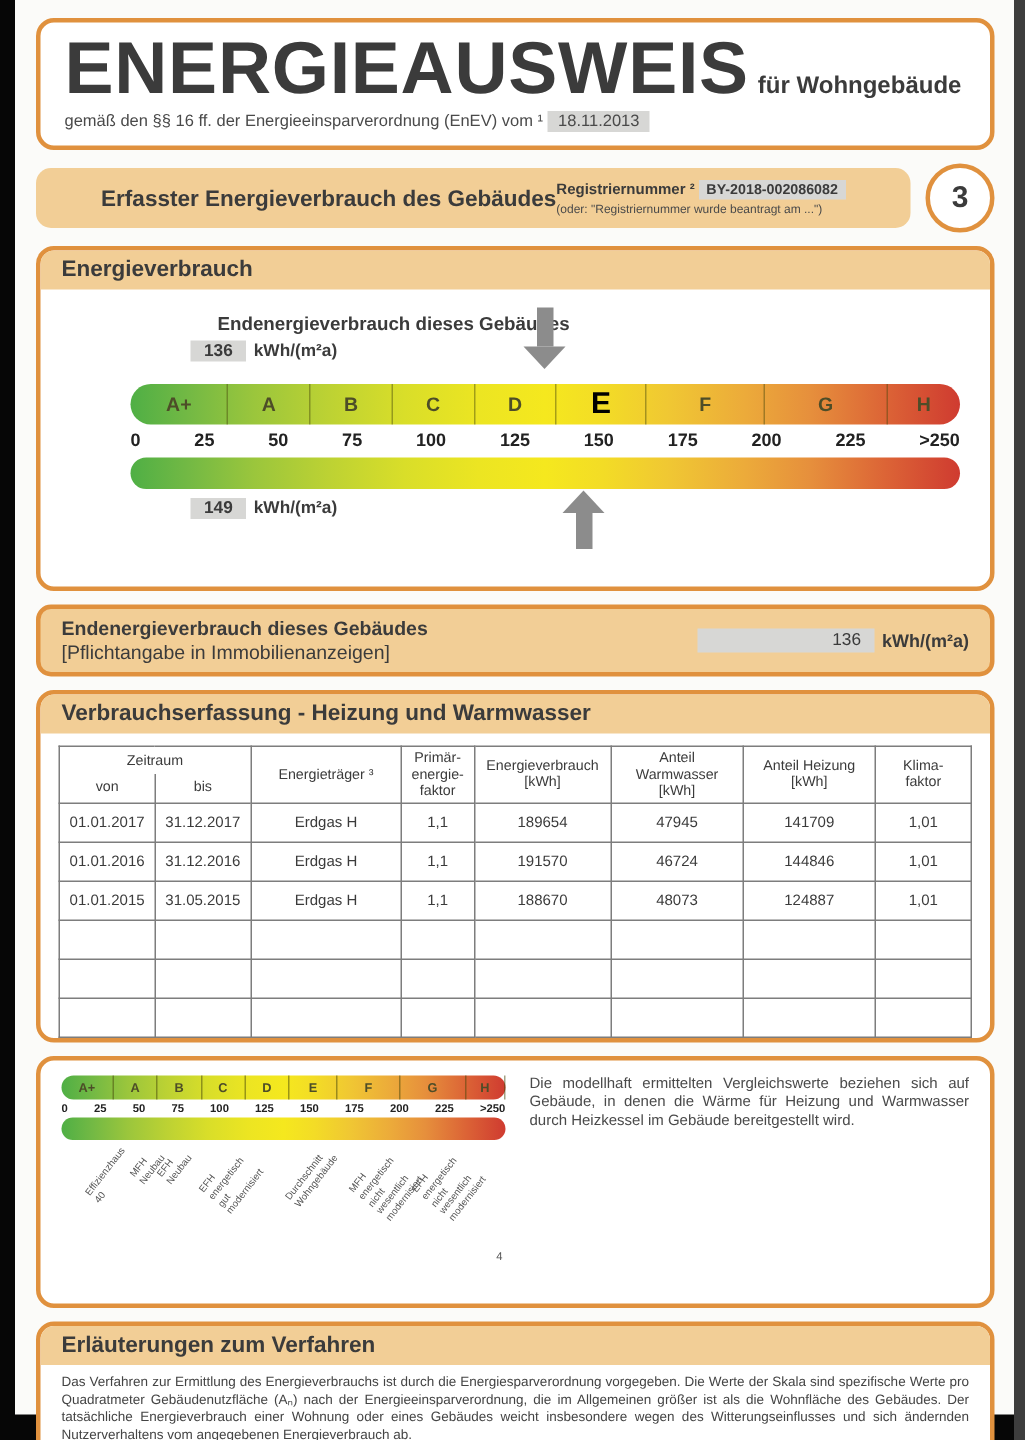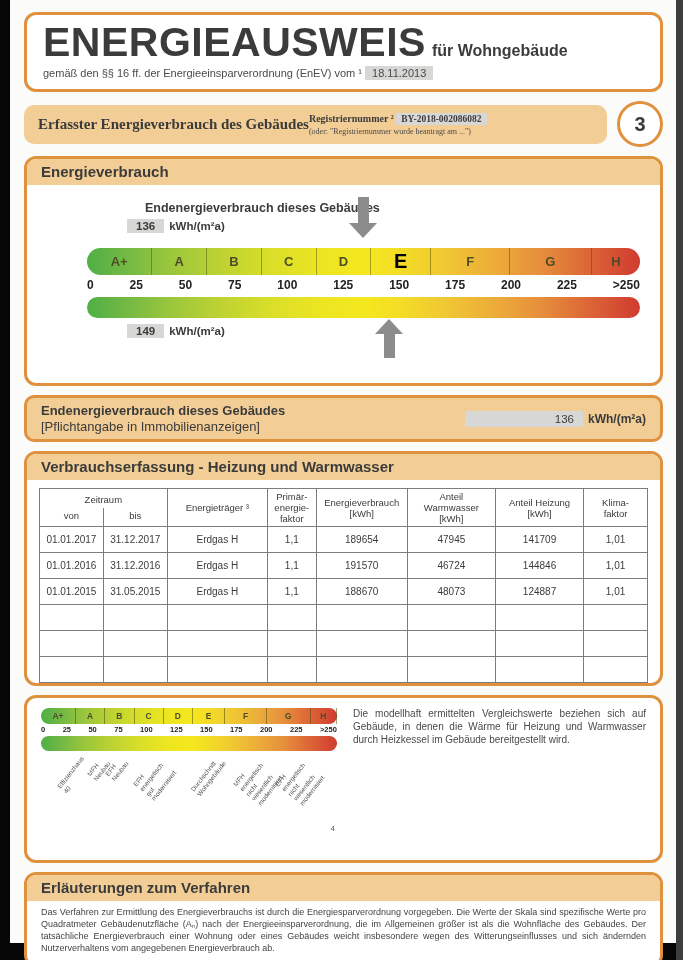--- a/index.html
+++ b/index.html
@@ -10,27 +10,27 @@
   .right-strip{position:absolute;right:0;top:0;width:7px;height:960px;background:#3d3d3d;}
   .page{
     position:absolute;left:10px;top:0;width:666px;height:943px;background:#fbfbf9;
     box-sizing:border-box;padding:12px 13px 0 14px;
   }
   .gray-box{background:#d7d7d5;padding:1px 7px;display:inline-block;}
   .unit{font-weight:bold;color:#3b3b3b;margin-left:5px;}
 
   
   .hdr-box{border:3px solid #e0913e;border-radius:12px;background:#fff;padding:6px 16px 9px;}
-  .hdr-title{font-size:41px;font-weight:bold;color:#3b3b3b;letter-spacing:.5px;line-height:1.05;}
+  .hdr-title{font-size:49px;font-weight:bold;color:#3b3b3b;letter-spacing:.5px;line-height:1.05;}
   .hdr-sub{font-size:16px;font-weight:bold;color:#3b3b3b;margin-left:6px;}
   .hdr-reg-line{font-size:11px;color:#4a4a4a;margin-top:2px;}
 
   
   .bar-row{display:flex;align-items:center;gap:10px;margin-top:9px;}
-  .title-bar{flex:1;background:#f2ce96;border-radius:10px;padding:8px 14px;display:flex;justify-content:flex-start;align-items:center;font-family:Liberation Serif, serif;}
+  .title-bar{flex:1;background:#f2ce96;border-radius:10px;padding:8px 14px;display:flex;justify-content:center;align-items:center;}
   .bar-title{font-size:15px;font-weight:bold;color:#3b3b3b;}
   .reg-block{font-size:10px;color:#3b3b3b;}
   .reg-label{font-weight:bold;}
   .reg-block .gray-box{font-size:9.5px;font-weight:bold;padding:1px 5px;}
   .reg-hint{font-size:8px;color:#4a4a4a;margin-top:2px;}
   .page-circle{width:40px;height:40px;border-radius:50%;border:3px solid #e0913e;background:#fff;
     display:flex;align-items:center;justify-content:center;font-size:20px;font-weight:bold;color:#3b3b3b;flex:0 0 auto;}
 
   
   .sect{border:3px solid #e0913e;border-radius:12px;background:#fff;overflow:hidden;margin-top:9px;}

